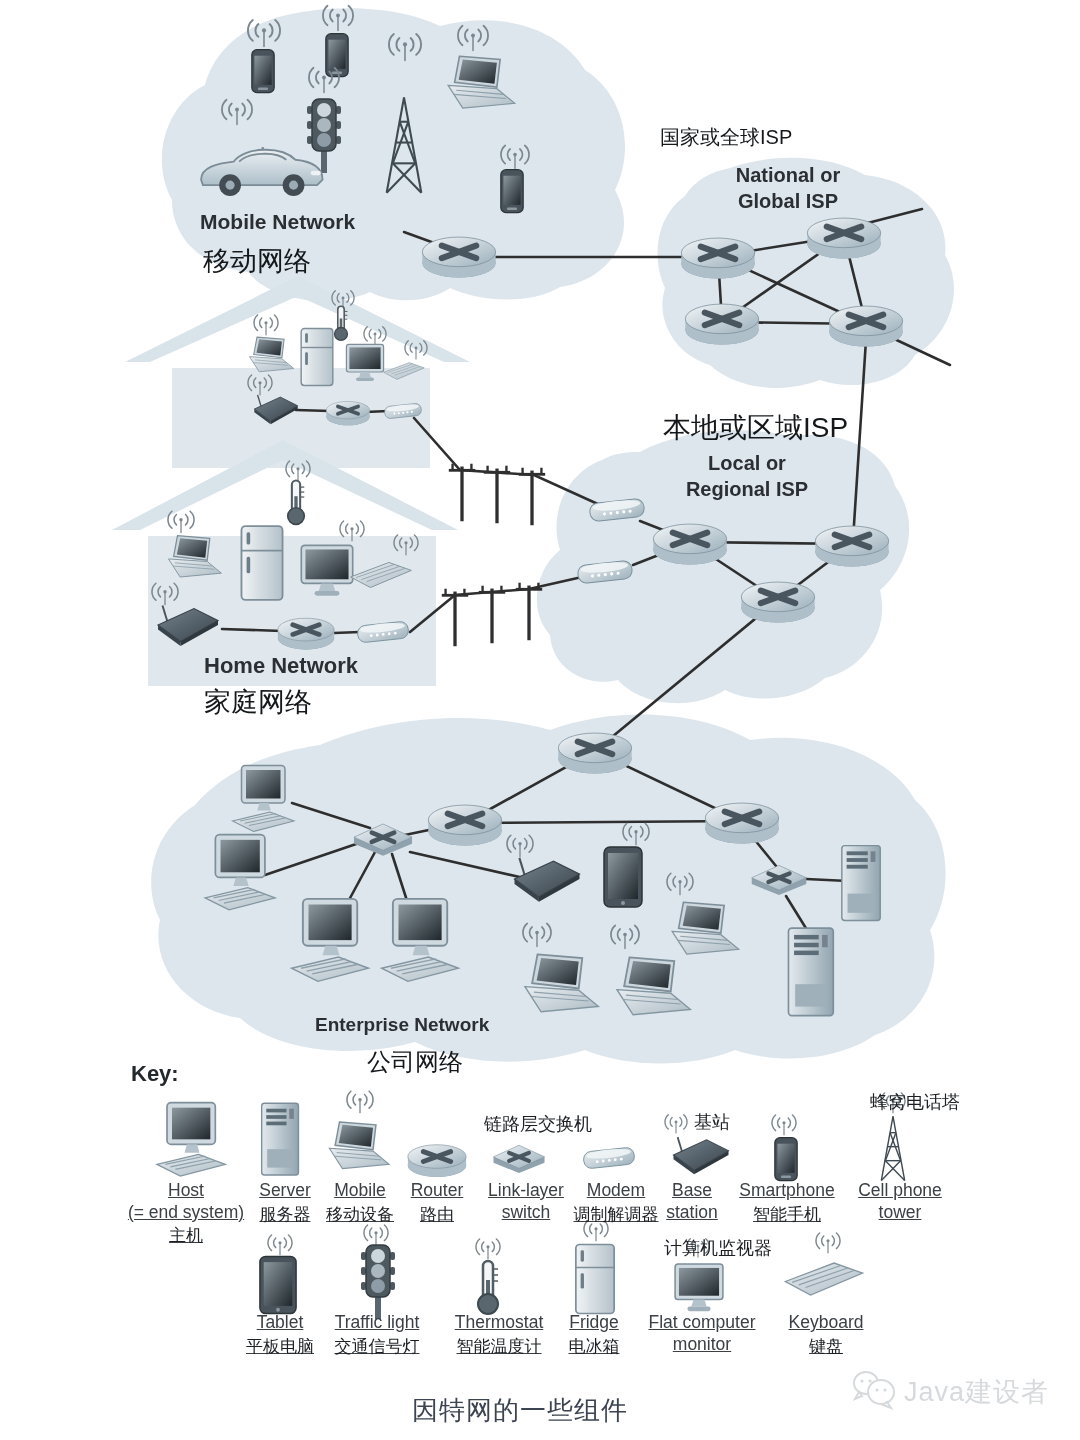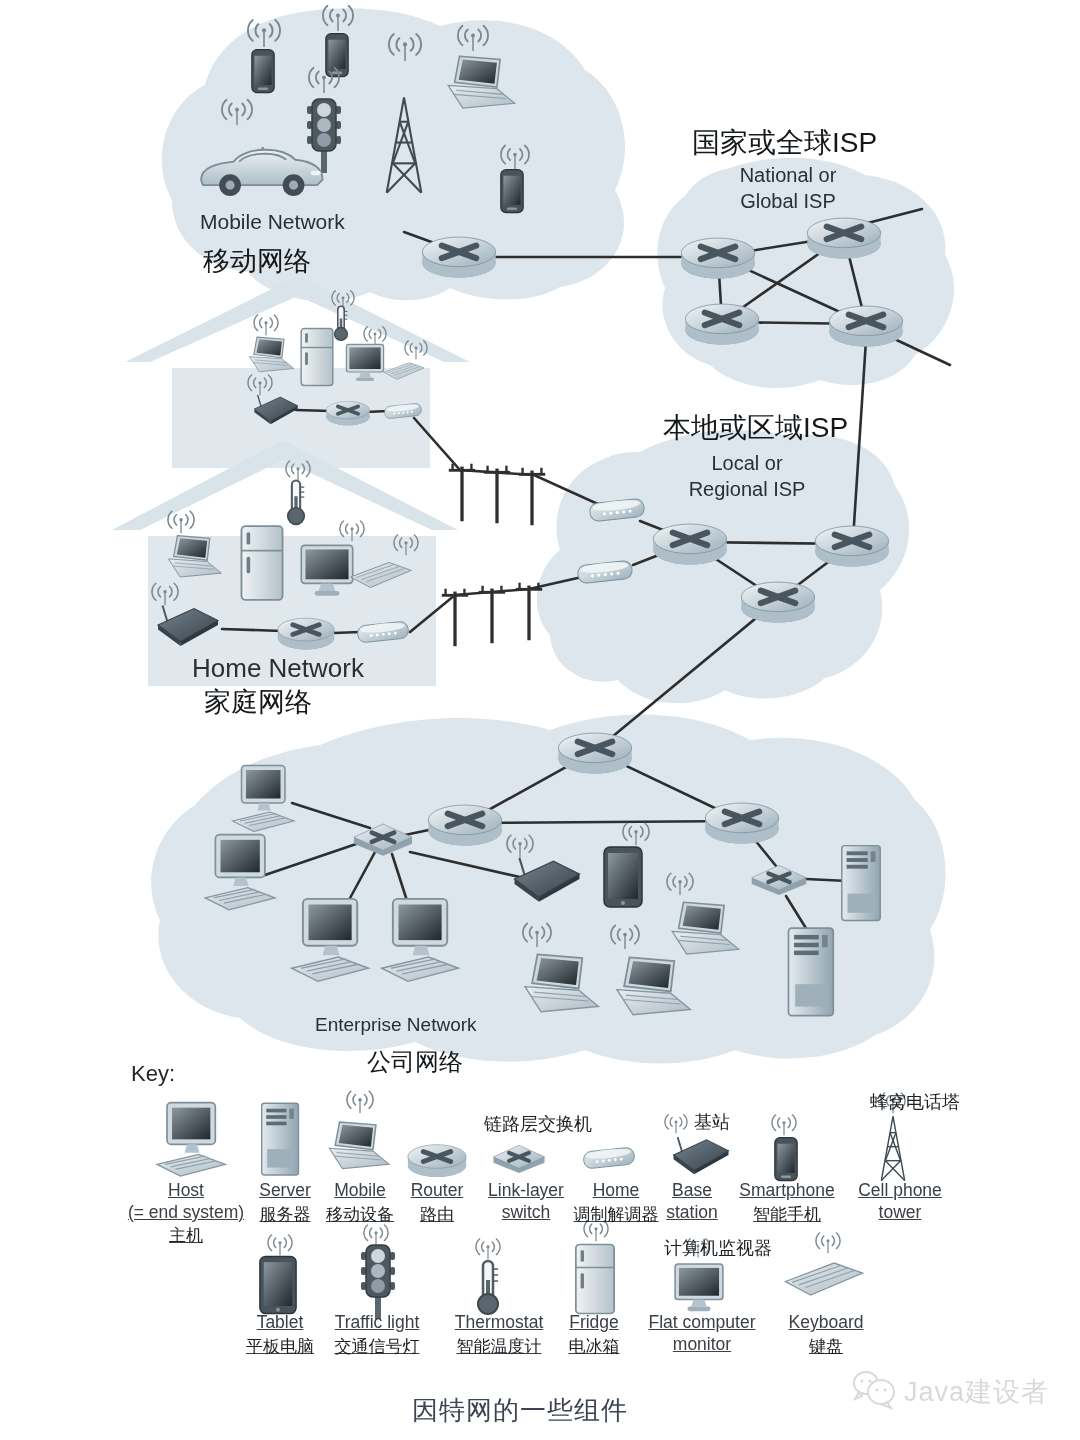--- a/index.html
+++ b/index.html
@@ -1,19 +1,19 @@
 <!DOCTYPE html>
 <html><head>
 <meta charset="utf-8">
 <style>
   html,body{margin:0;padding:0;background:#ffffff;}
   .stage{position:relative;width:1080px;height:1440px;background:#ffffff;overflow:hidden;
          font-family:"Liberation Sans","DejaVu Sans",sans-serif;}
   .abs{position:absolute;white-space:nowrap;}
-  .en-bold{font-weight:400;color:#2b2f33;}
+  .en-bold{font-weight:700;color:#2b2f33;}
   .zh{color:#14181b;}
   .ctr{text-align:center;}
   .keylbl{font-size:17.5px;line-height:1.24;color:#3a4046;text-align:center;white-space:normal;text-decoration:underline;}
   .keylbl .zh-line{font-size:17px;color:#1c2024;margin-top:2px;}
   .keyzh{font-size:18px;color:#1c2024;text-align:right;}
   .caption{font-size:26px;color:#3c4351;letter-spacing:1px;}
   .watermark{display:flex;align-items:flex-end;gap:8px;color:#d7dadd;font-size:27px;letter-spacing:1px;}
   svg.diagram{position:absolute;left:0;top:0;}
 </style>
 </head>
@@ -397,33 +397,33 @@
     <use href="#i-wifi" x="678" y="1236" width="40" height="22"></use>
     <use href="#i-monitor" x="672" y="1258" width="54" height="60"></use>
     <use href="#i-wifi" x="806" y="1230" width="44" height="24"></use>
     <use href="#i-keyboard" x="782" y="1258" width="84" height="42"></use>
   </g>
 </svg>
 
 <div class="abs en-bold" style="left:200px;top:210px;font-size:21px">Mobile Network</div>
 <div class="abs zh" style="left:203px;top:243px;font-size:27px">移动网络</div>
 
-<div class="abs zh" style="left:692px;top:124px;font-size:28px">国家或全球ISP</div>
+<div class="abs zh" style="left:660px;top:124px;font-size:20px">国家或全球ISP</div>
 <div class="abs en-bold ctr" style="left:698px;top:162px;width:180px;font-size:20px;line-height:1.3">
   <div>National or</div>
   <div>Global ISP</div>
 </div>
 
 <div class="abs zh" style="left:663px;top:409px;font-size:28px">本地或区域ISP</div>
 <div class="abs en-bold ctr" style="left:660px;top:450px;width:174px;font-size:20px;line-height:1.3">
   <div>Local or</div>
   <div>Regional ISP</div>
 </div>
 
-<div class="abs en-bold" style="left:192px;top:653px;font-size:26px">Home Network</div>
+<div class="abs en-bold" style="left:204px;top:653px;font-size:22px">Home Network</div>
 <div class="abs zh" style="left:204px;top:684px;font-size:27px">家庭网络</div>
 
 <div class="abs en-bold" style="left:315px;top:1014px;font-size:19px">Enterprise Network</div>
 <div class="abs zh" style="left:367px;top:1046px;font-size:24px">公司网络</div>
 
 <div class="abs en-bold" style="left:131px;top:1061px;font-size:22px;color:#23282c">Key:</div>
 
 <div class="abs keylbl" style="left:118px;top:1180px;width:136px">
   <div>Host</div>
   <div>(= end system)</div>
@@ -440,21 +440,21 @@
 <div class="abs keylbl" style="left:398px;top:1180px;width:78px">
   <div>Router</div>
   <div class="zh-line">路由</div>
 </div>
 <div class="abs keyzh" style="left:460px;top:1112px;width:132px">链路层交换机</div>
 <div class="abs keylbl" style="left:478px;top:1180px;width:96px">
   <div>Link-layer</div>
   <div>switch</div>
 </div>
 <div class="abs keylbl" style="left:566px;top:1180px;width:100px">
-  <div>Home</div>
+  <div>Modem</div>
   <div class="zh-line">调制解调器</div>
 </div>
 <div class="abs keyzh" style="left:666px;top:1110px;width:64px">基站</div>
 <div class="abs keylbl" style="left:652px;top:1180px;width:80px">
   <div>Base</div>
   <div>station</div>
 </div>
 <div class="abs keylbl" style="left:730px;top:1180px;width:114px">
   <div>Smartphone</div>
   <div class="zh-line">智能手机</div>

